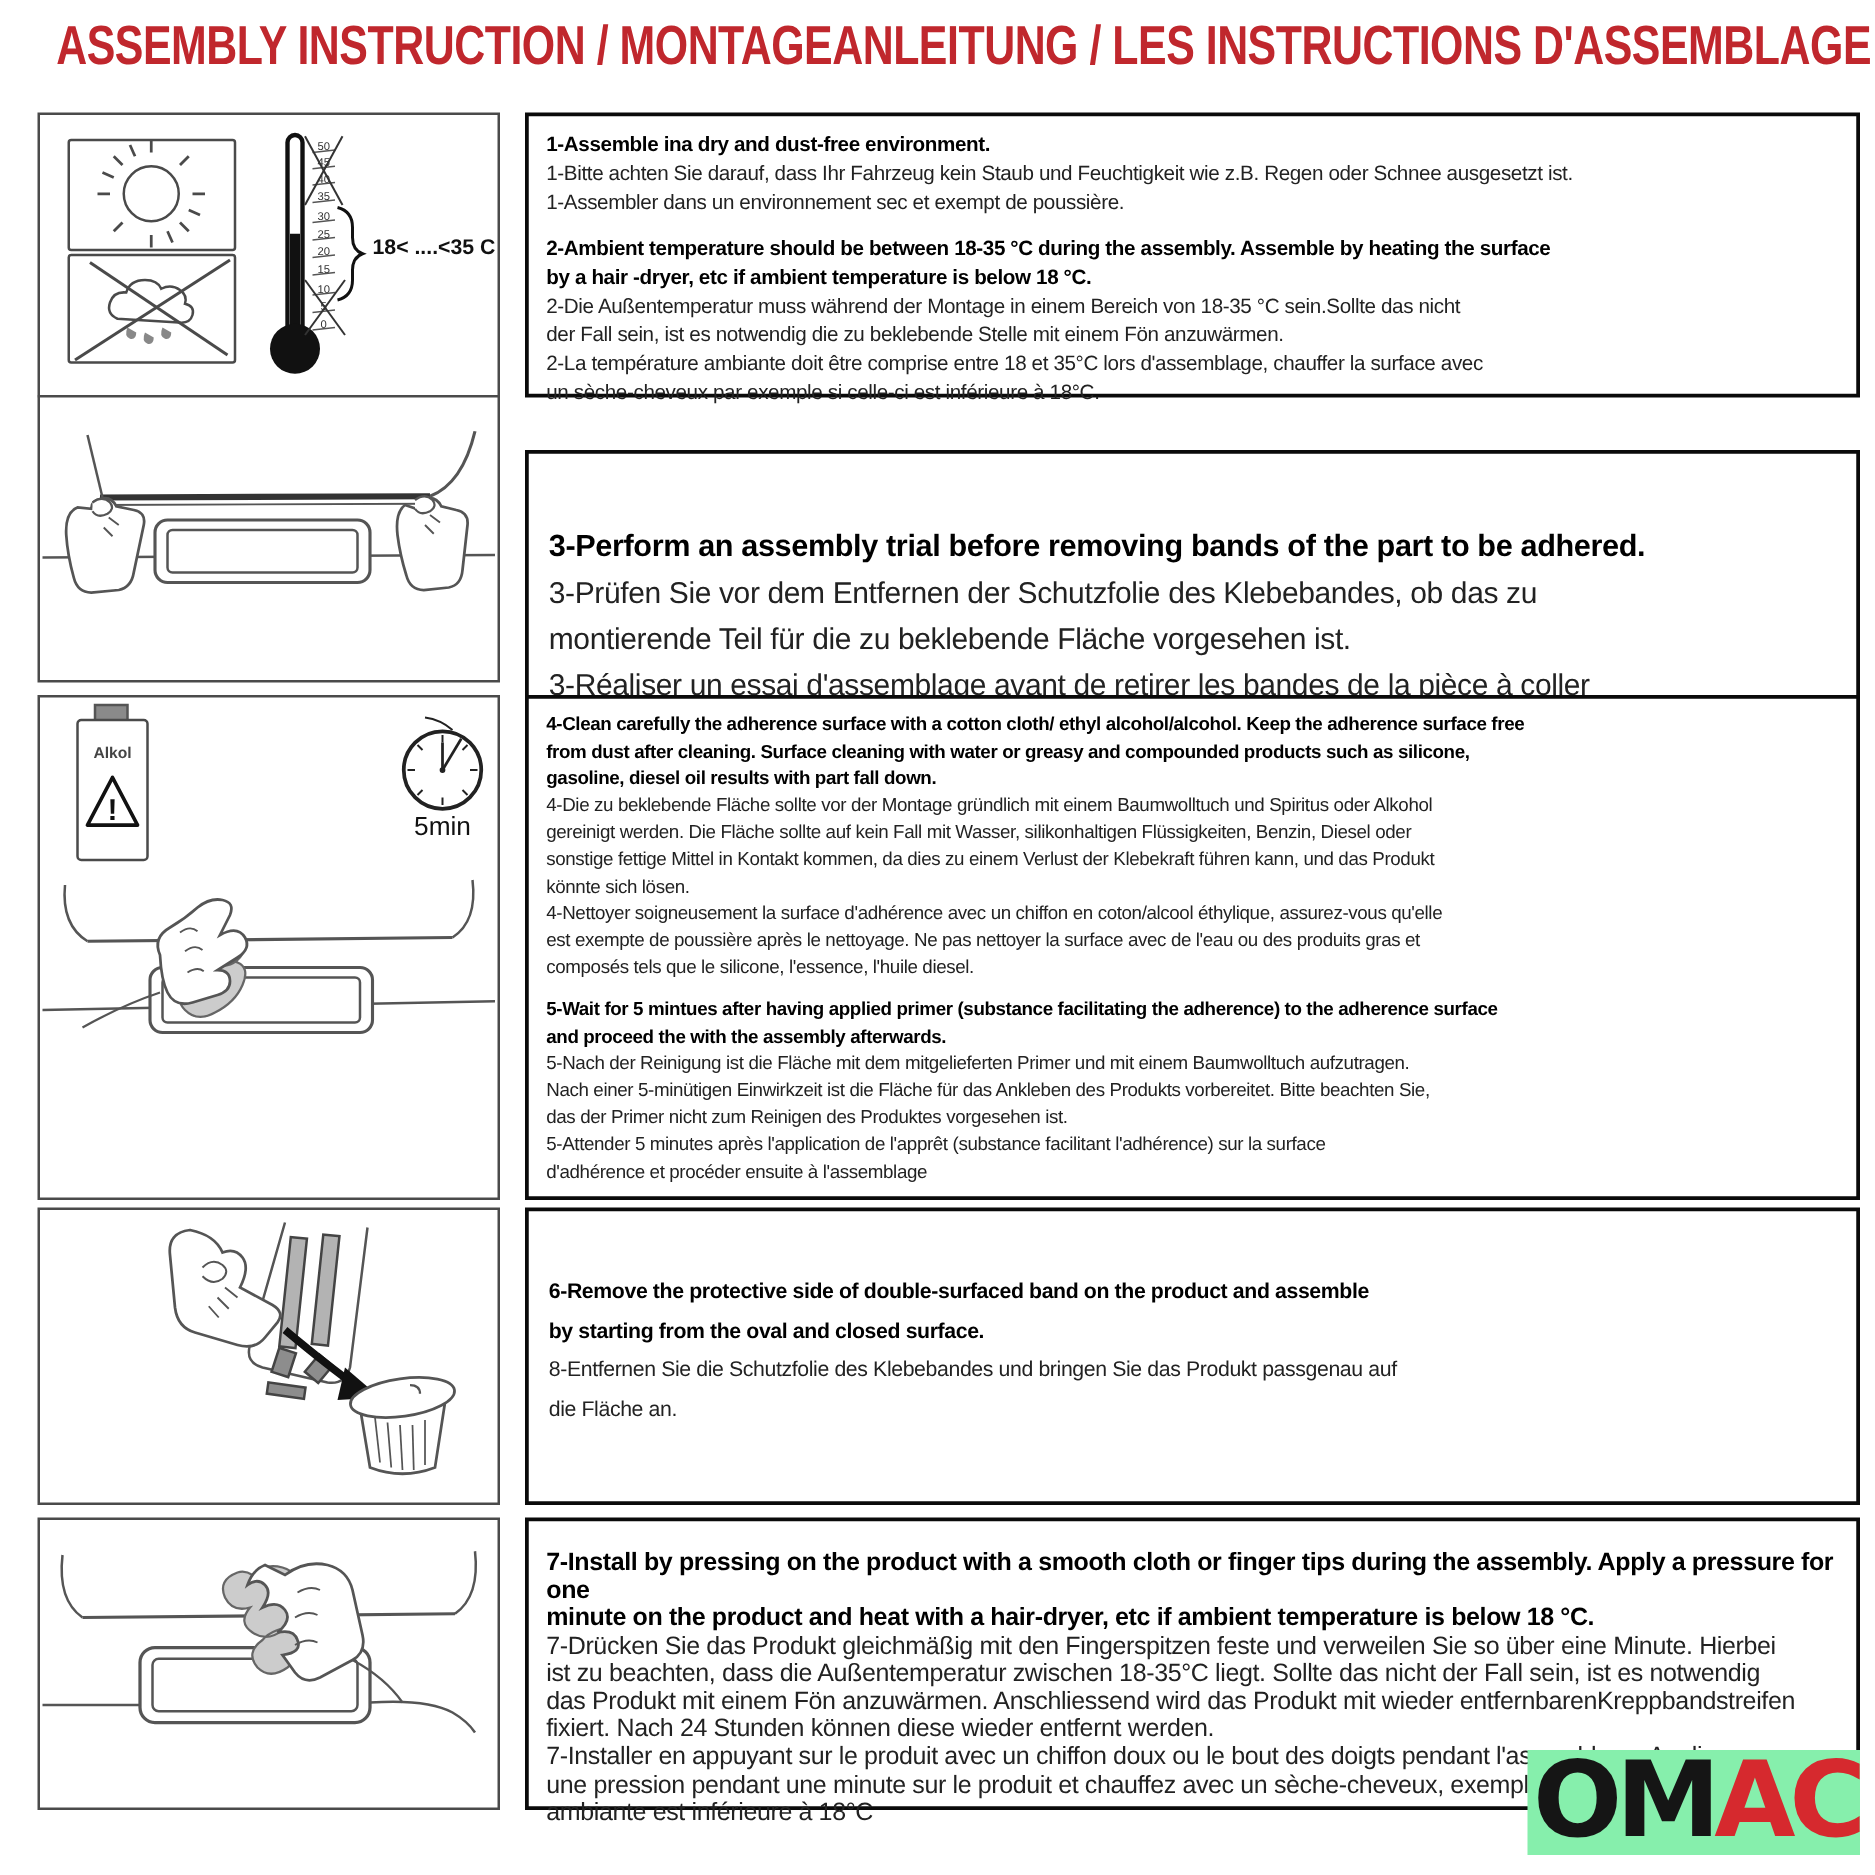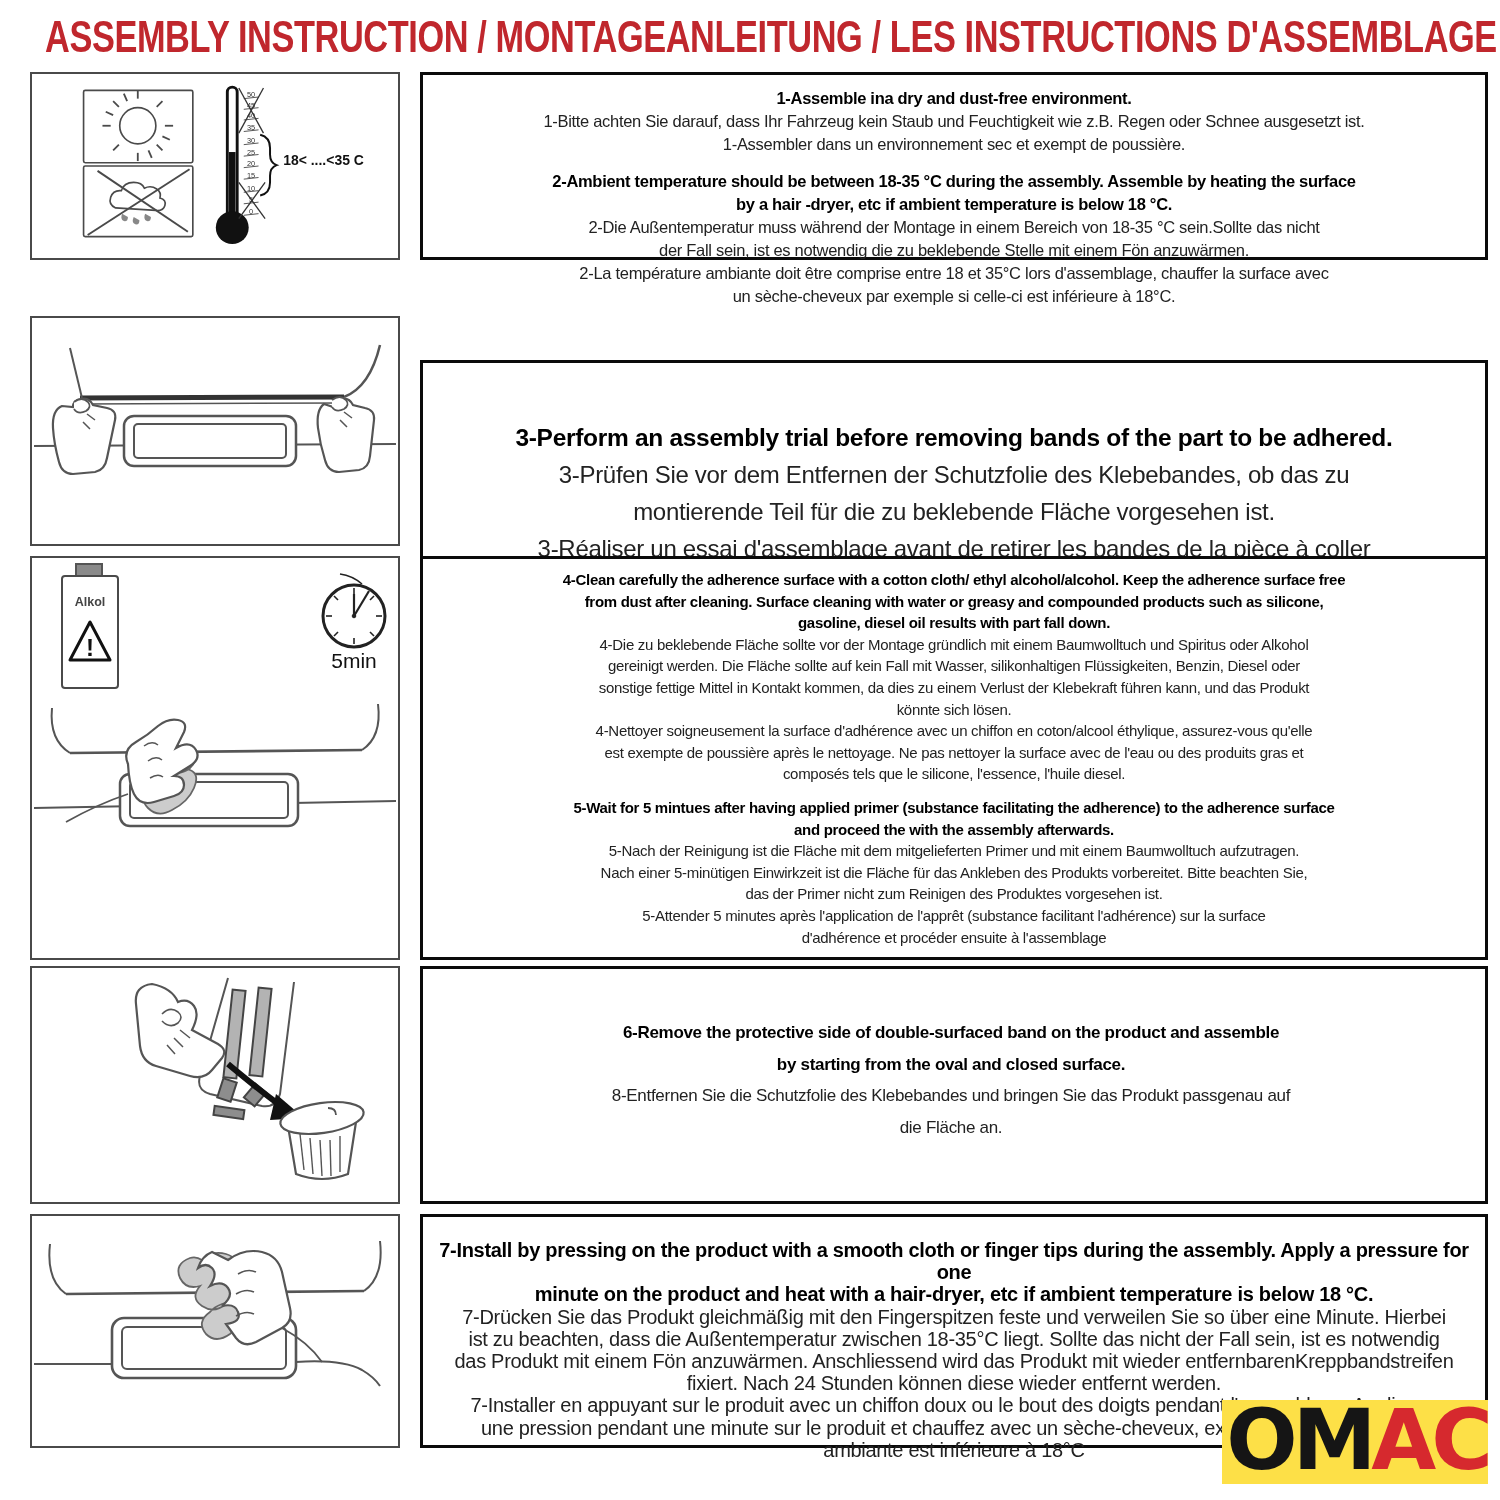--- a/index.html
+++ b/index.html
@@ -15,47 +15,47 @@
   .row{position:absolute;left:0;width:1500px;}
   .figbox{
     position:absolute;left:30px;width:370px;height:100%;
     border:2px solid #4a4a4a;background:#fff;box-sizing:border-box;
   }
   .figbox svg{display:block;width:100%;height:100%;}
   .textbox{
     position:absolute;left:420px;width:1068px;height:100%;
     border:3px solid #0a0a0a;background:#fff;box-sizing:border-box;
   }
-  .textbox p{margin:0;white-space:pre-line;letter-spacing:-0.3px;text-align:center;}
+  .textbox p{margin:0;white-space:pre-line;letter-spacing:-0.3px;}
   .b{font-weight:bold;color:#000;}
   
   .s1{padding:12px 14px;font-size:16.5px;line-height:23px;}
   .s1 .gap{margin-top:14px;}
   .s2{padding:56px 16px 0 16px;font-size:24px;line-height:37px;margin-top:44px;}
   .s2 .b{font-size:24.5px;}
   .s3{padding:10px 14px;font-size:15px;line-height:21.6px;}
   .s3 .gap{margin-top:12px;}
   .s4{padding:48px 22px 0 16px;font-size:17px;line-height:31.5px;}
   .s5{padding:22px 14px;font-size:20px;line-height:22.2px;}
   .logo{
     position:absolute;left:1222px;top:1400px;width:266px;height:84px;
-    background:#fde047;z-index:5;text-align:right;
+    background:#86efac;z-index:5;text-align:right;
     font-size:84px;line-height:80px;font-weight:bold;letter-spacing:-5px;
     font-family:"DejaVu Sans", sans-serif;
   }
   .logo .lb{color:#151515;}
   .logo .lr{color:#D6292E;}
   svg text{font-family:"Liberation Sans", sans-serif;}
 </style>
 </head>
 <body>
 
 <div class="page-title">ASSEMBLY INSTRUCTION / MONTAGEANLEITUNG / LES INSTRUCTIONS D'ASSEMBLAGE</div>
 
-<div class="row" style="top:72px;height:188px">
+<div class="row" style="top:90px;height:228px">
   <div class="figbox">
     <svg viewBox="0 0 366 224">
 
       <g stroke="#4a4a4a" fill="none" stroke-width="2">
         <rect x="23" y="20" width="133" height="88" rx="2"></rect>
         <circle cx="89" cy="63" r="22"></circle>
         <g stroke-width="2.2">
           <line x1="89" y1="30" x2="89" y2="20"></line>
             <line x1="89" y1="96" x2="89" y2="106"></line>
           <line x1="56" y1="63" x2="46" y2="63"></line>

